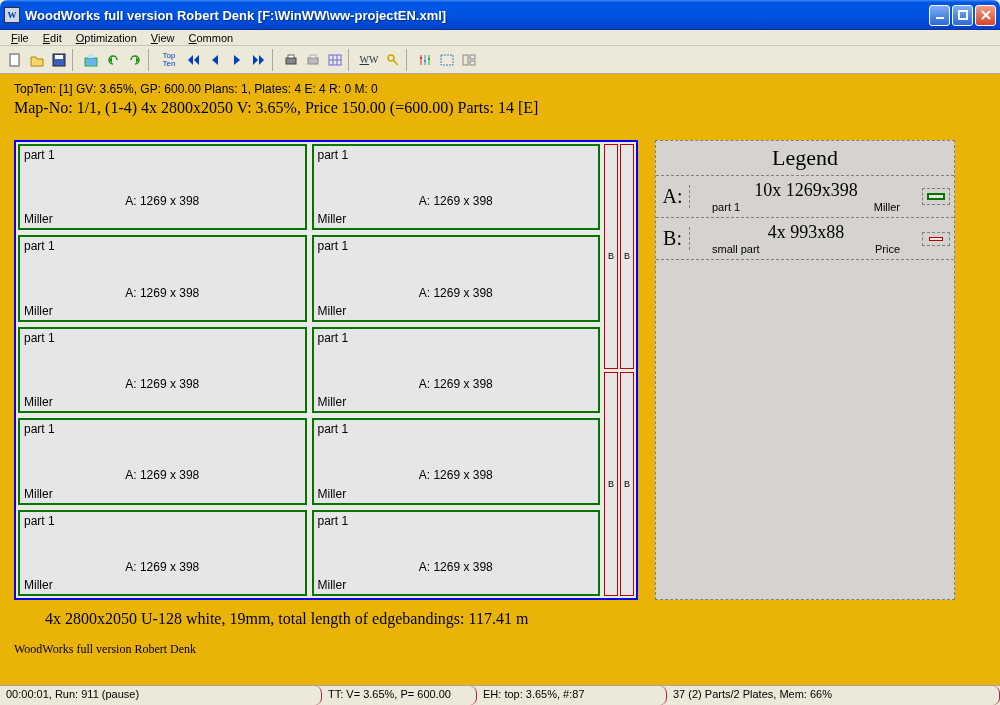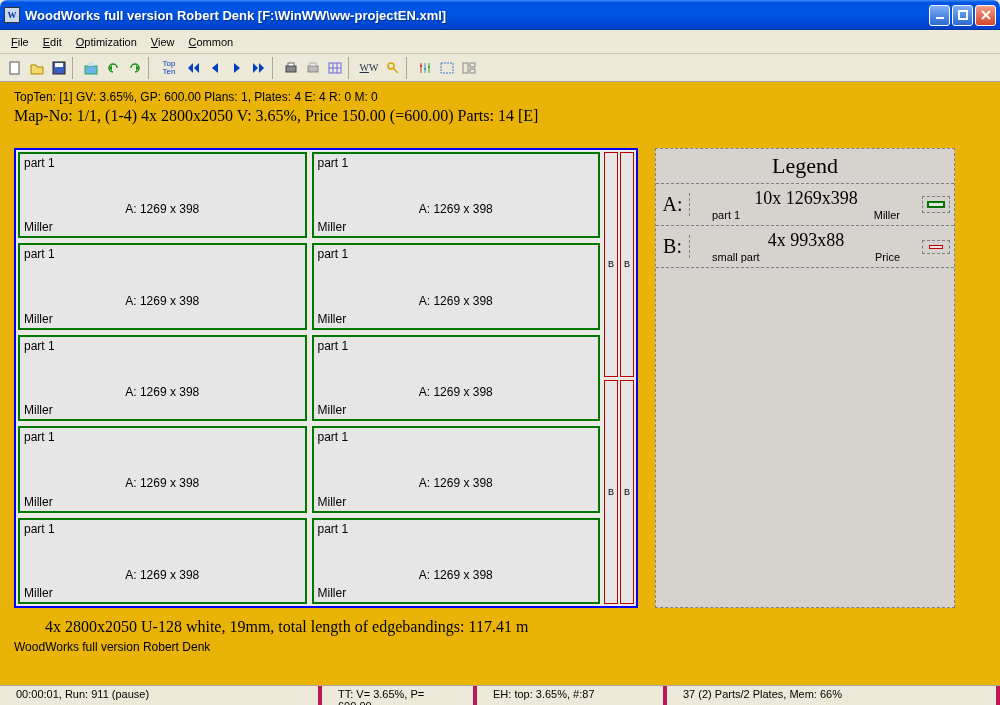--- a/index.html
+++ b/index.html
@@ -38,21 +38,21 @@
   border-radius: 3px;
   border: 1px solid #fff;
   display: flex; align-items: center; justify-content: center;
   font-family: sans-serif;
 }
 .min-btn, .max-btn { background: linear-gradient(180deg,#7eaef5,#2a6ad4); }
 .close-btn { background: linear-gradient(180deg,#f49d85,#d4452a); }
 .win-btn svg { stroke: #fff; stroke-width: 2; fill: none; }
 .menubar {
   background: #ece9d8;
-  height: 24px;
+  height: 16px;
   display: flex;
   align-items: center;
   padding: 0 4px;
   border-bottom: 1px solid #cac6b6;
 }
 .menu-item {
   padding: 2px 7px;
   font-size: 11px;
 }
 .menu-item u { text-decoration: underline; }
@@ -143,33 +143,34 @@
 .legend-sub { display:flex; justify-content:space-between; font-size:11px; padding:0 18px; }
 .legend-swatch { border:1px dashed #808080; padding:4px 2px; display:flex; justify-content:center;}
 .sw-a { width:18px; height:7px; border:2px solid #007800; background:#e6e6e6; }
 .sw-b { width:14px; height:4px; border:1px solid #c00000; background:#e6e6e6; }
 .summary {
   margin-top: 10px;
   font-family: Liberation Serif, serif;
   font-size: 16px;
   margin-left: 31px;
 }
-.copyright { font-size: 12px; margin-top:4px; font-family: Liberation Sans, sans-serif;}
+.copyright { font-size: 12px; margin-top:14px; font-family: Liberation Serif, serif;}
 .statusbar {
   position:absolute;
   bottom:0; left:0; right:0;
   height: 20px;
   background: #ece9d8;
   border-top: 1px solid #aca899;
   display: flex;
   font-size: 11px;
 }
 .status-cell {
-  padding: 2px 16px;
-  border-right: 4px solid #be185d;
+  padding: 2px 6px;
+  border-right: 1px solid #be185d;
+  border-radius: 7px;
 }
 .status-cell:nth-child(1){ width: 322px;}
 .status-cell:nth-child(2){ width: 155px;}
 .status-cell:nth-child(3){ width: 190px;}
 .status-cell:nth-child(4){ flex:1;}
 </style>
 </head>
 <body>
 
 <div class="titlebar">

